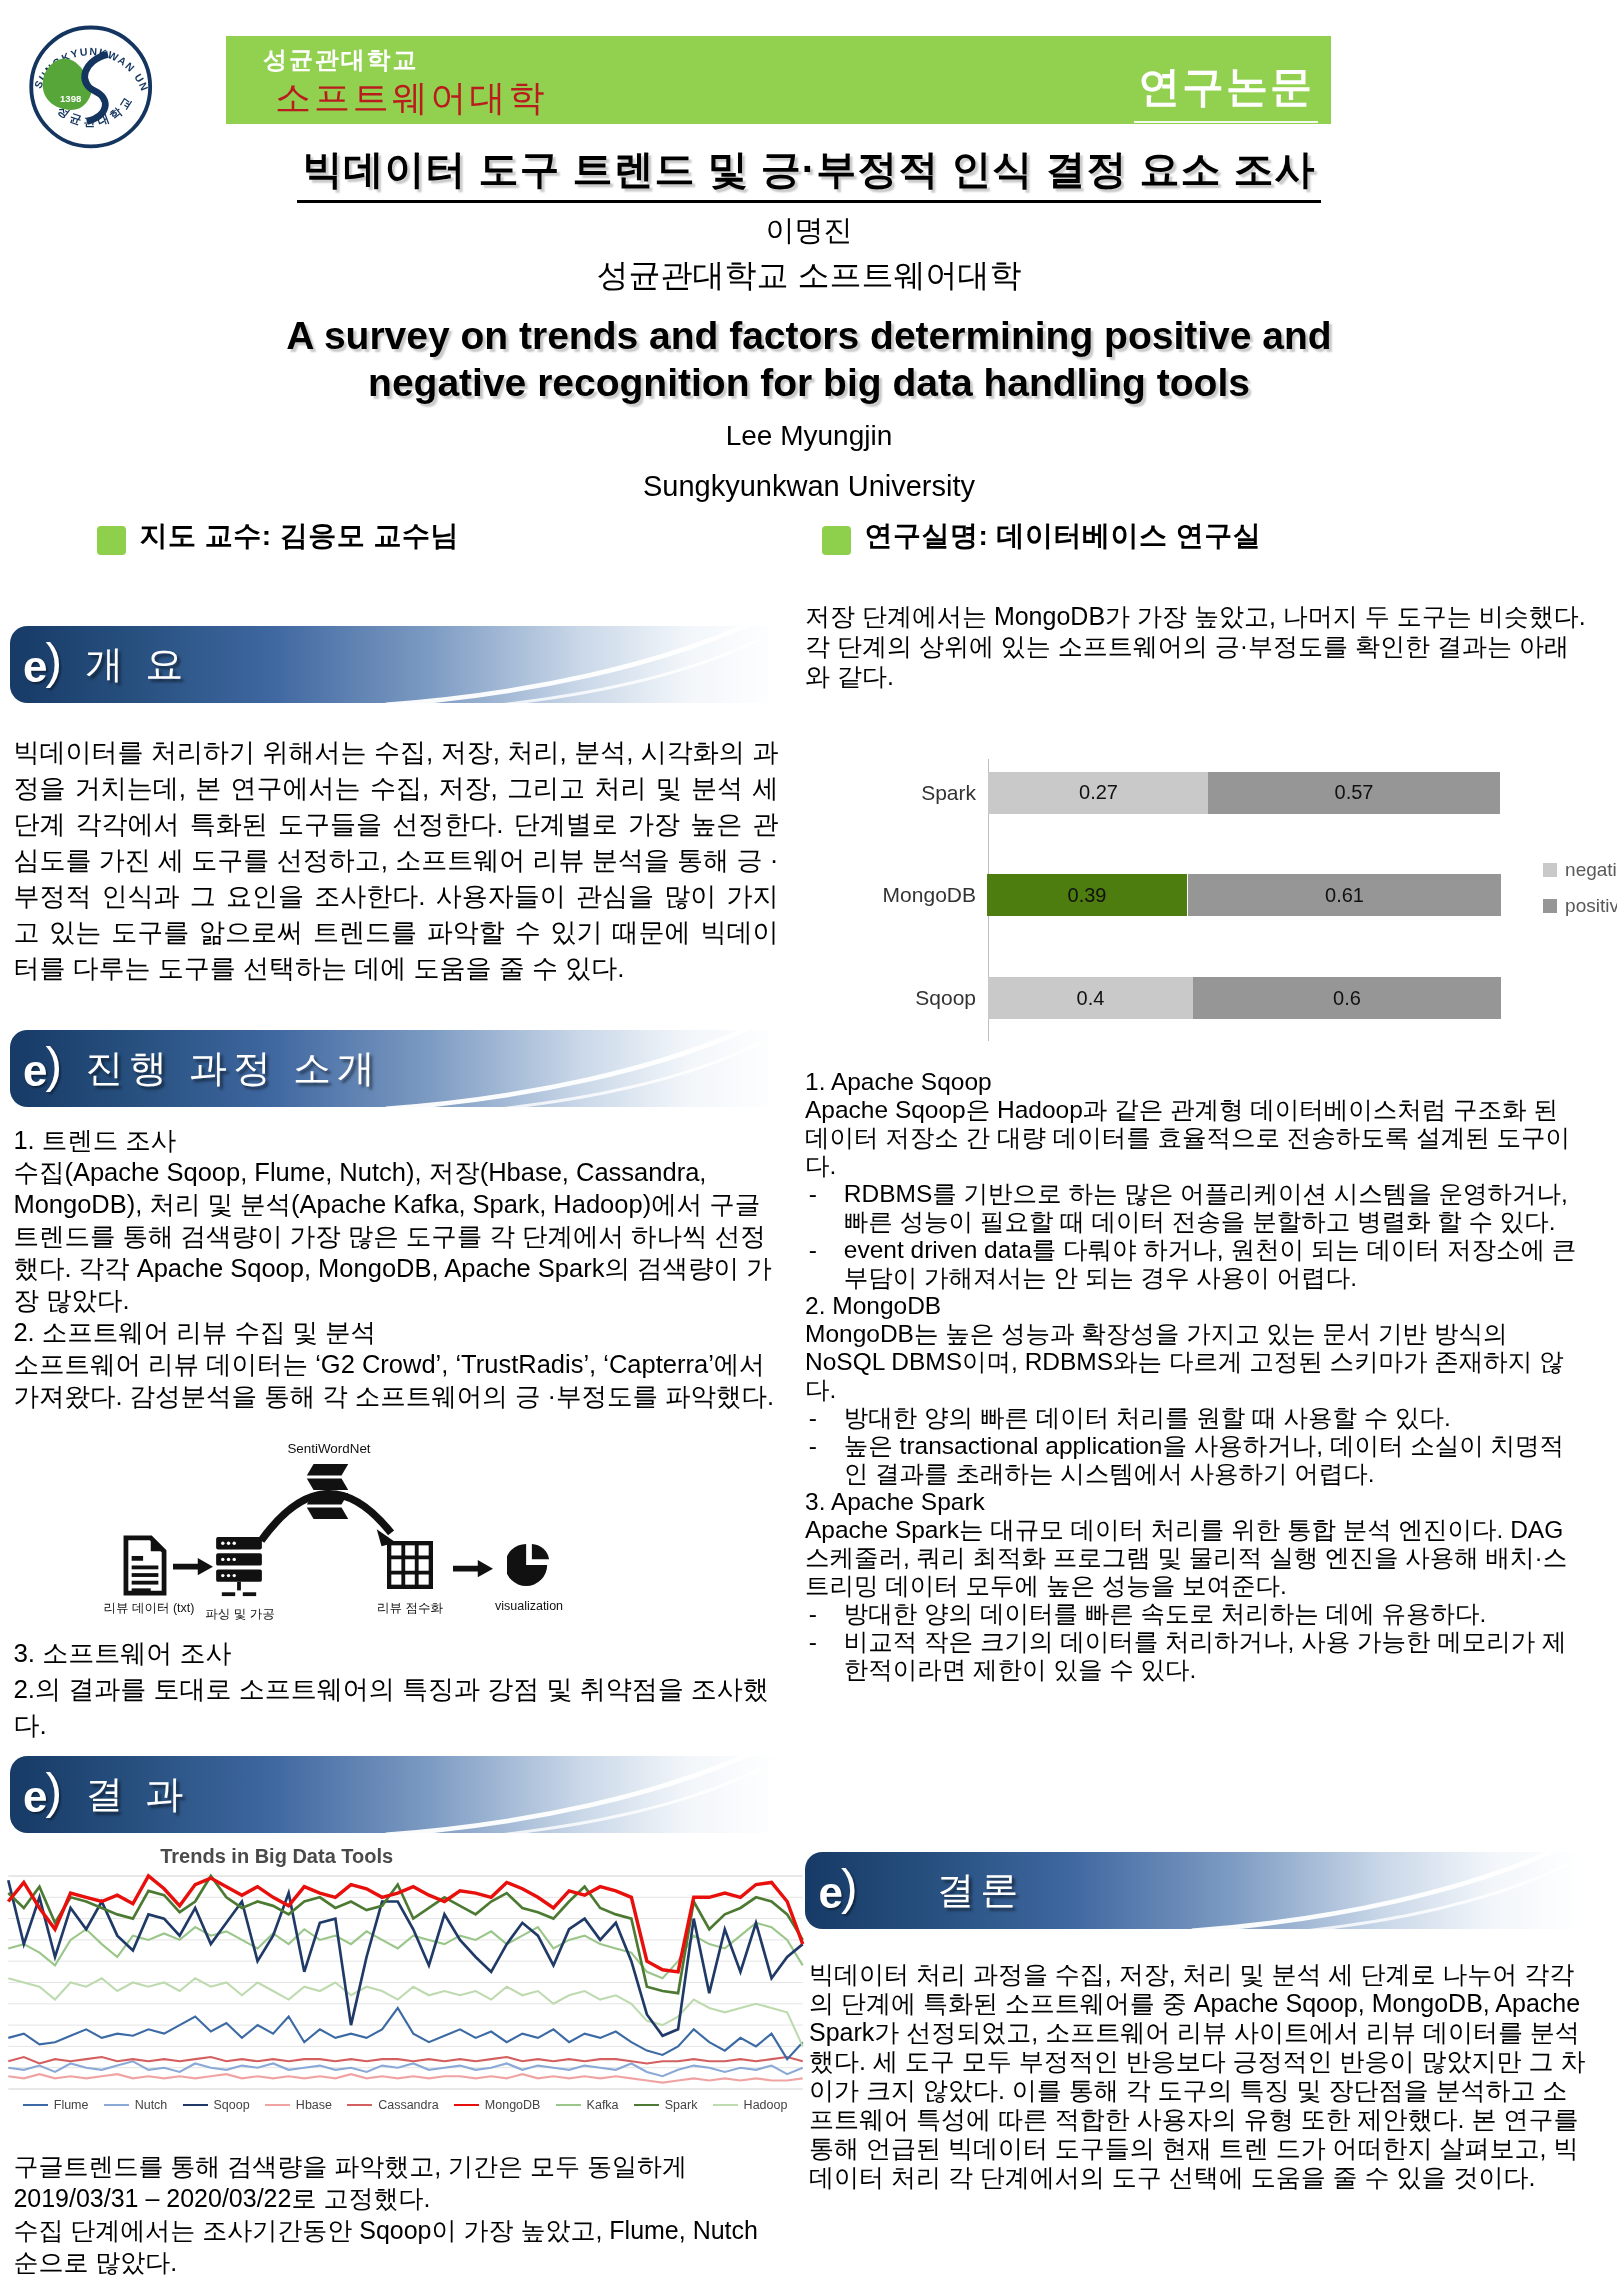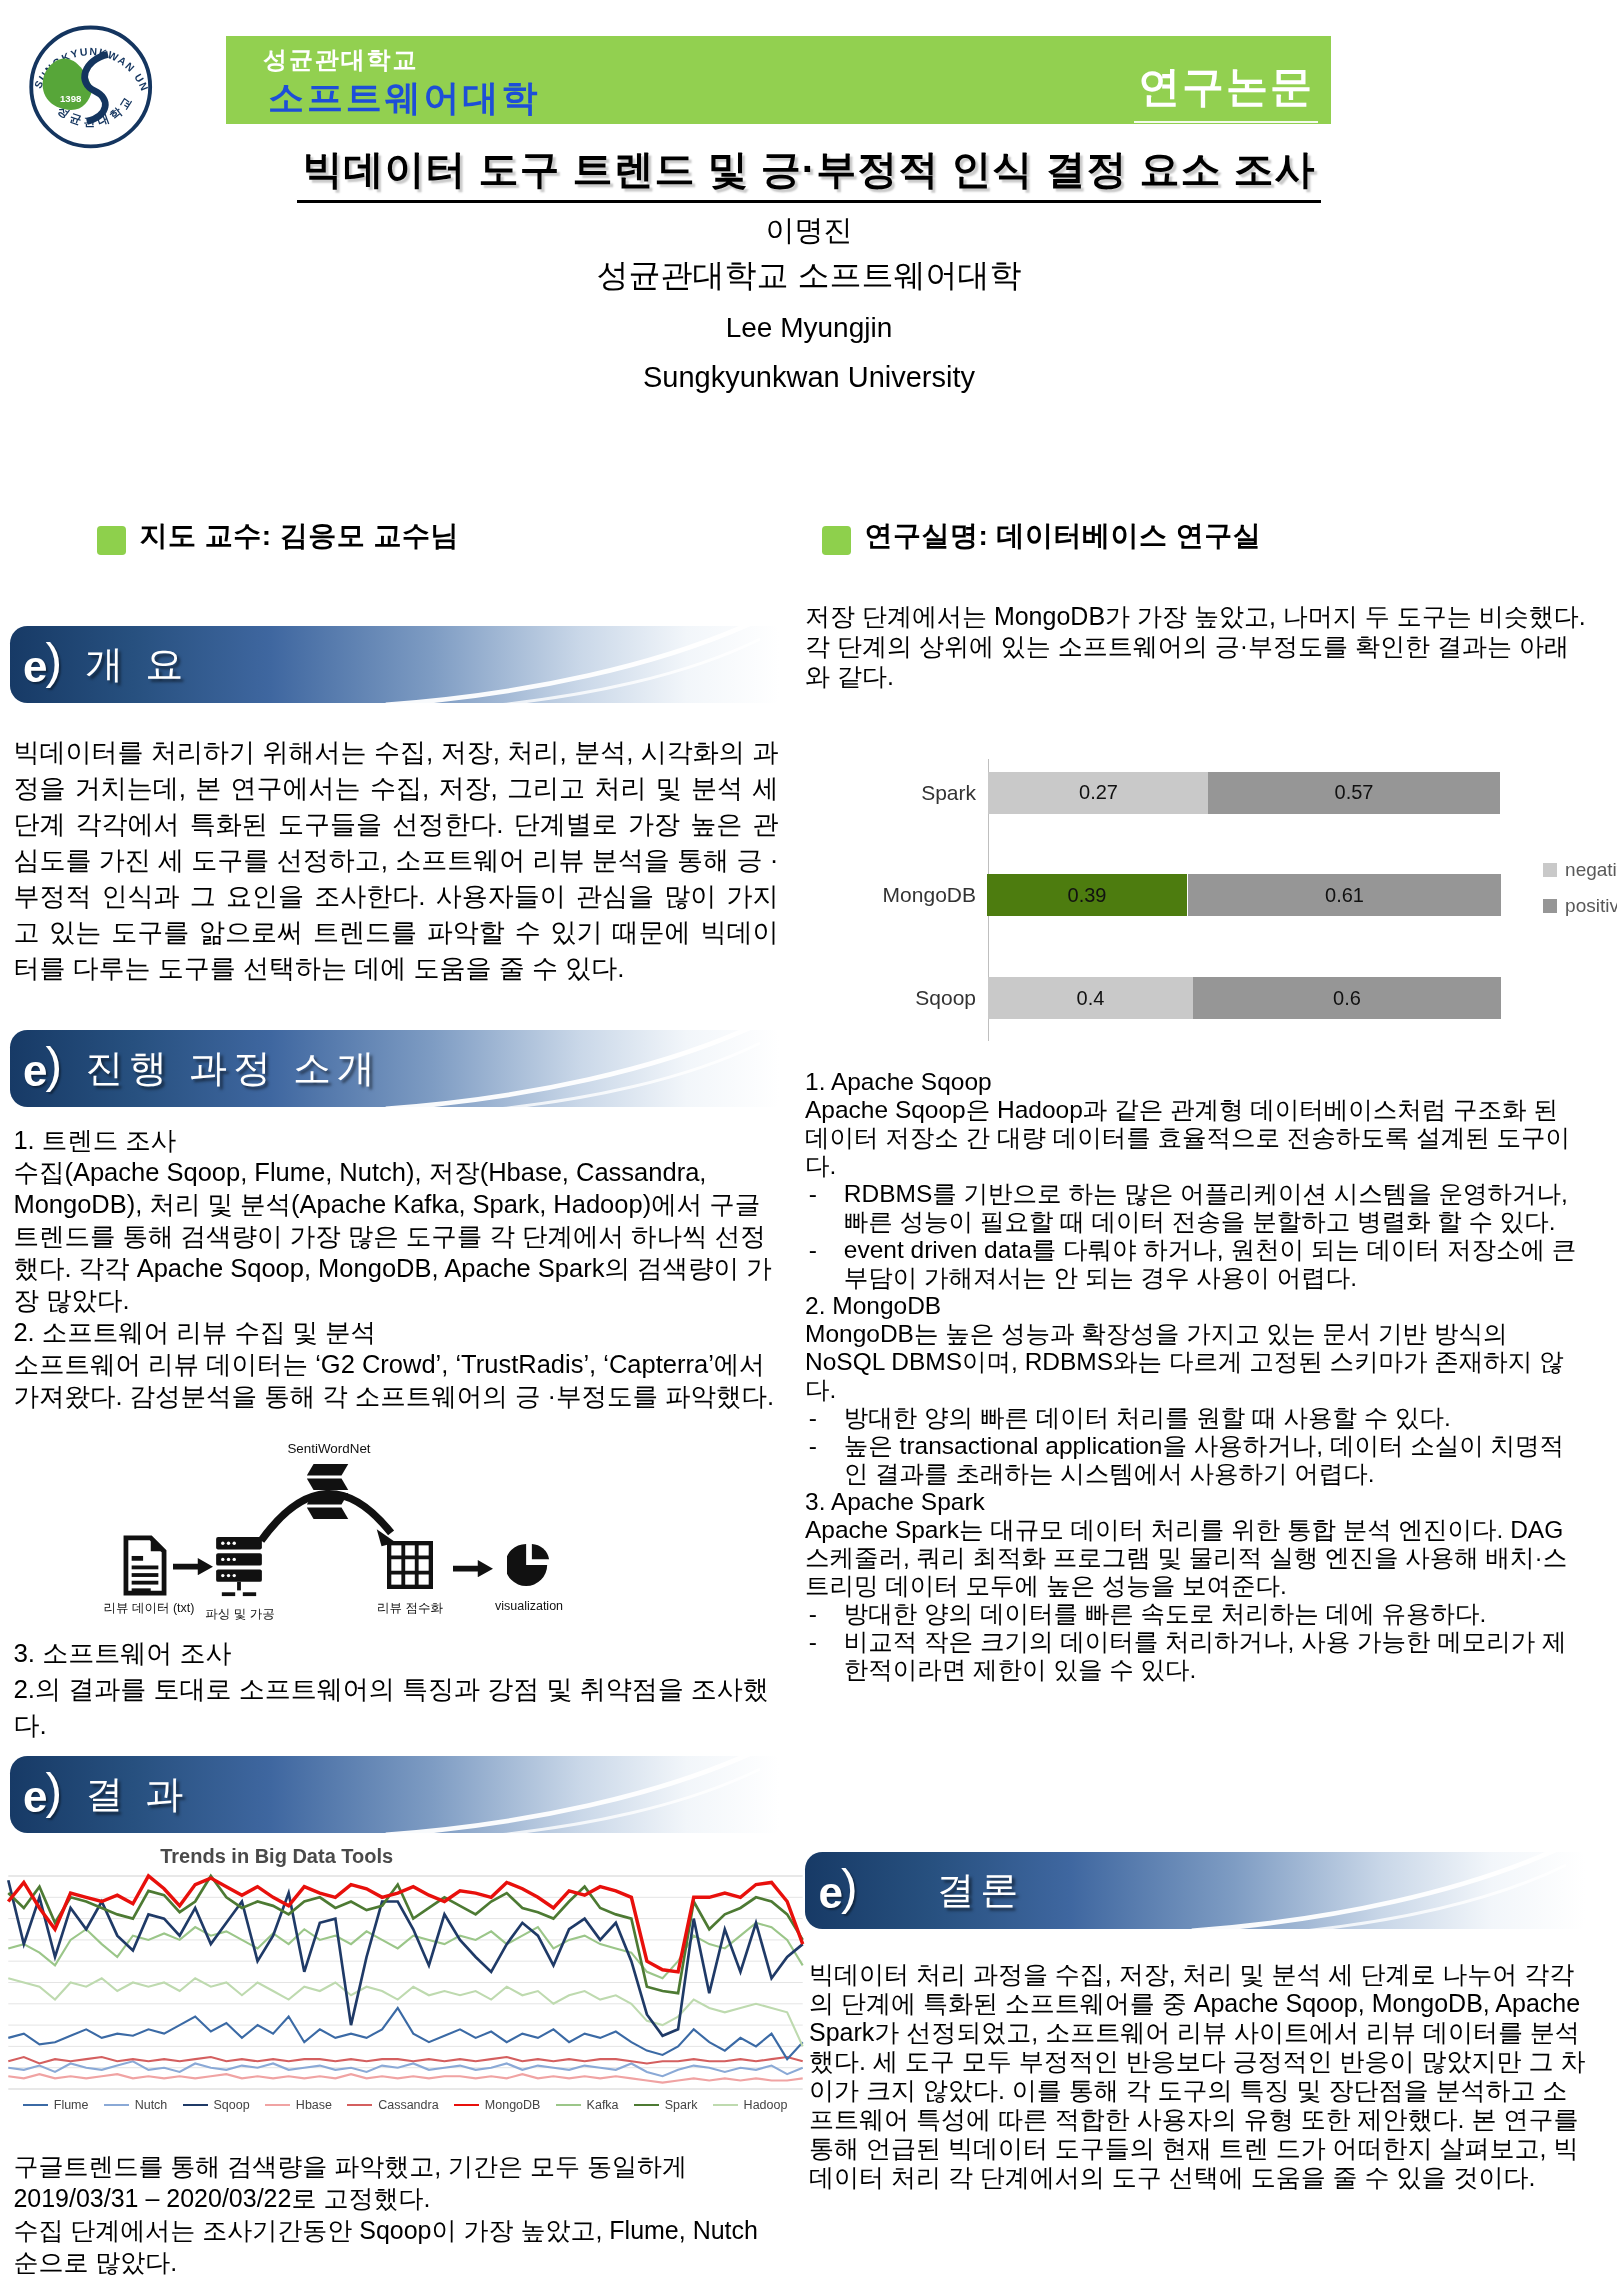--- a/index.html
+++ b/index.html
@@ -3,21 +3,21 @@
 <meta charset="utf-8">
 <style>
   html,body{margin:0;padding:0;background:#ffffff;}
   .page{position:relative;width:1618px;height:2290px;background:#fff;overflow:hidden;
         font-family:"Liberation Sans","DejaVu Sans",sans-serif;color:#000;}
   .abs{position:absolute;}
 
   
   .topbar{position:absolute;left:226px;top:36px;width:1105px;height:88px;background:#92d050;}
   .topbar .l1{position:absolute;left:37px;top:7.7px;font-size:24px;font-weight:bold;color:#fff;letter-spacing:1.9px;}
-  .topbar .l2{position:absolute;left:42px;top:38px;font-size:36px;font-weight:bold;color:#1d4ed8;letter-spacing:2.9px;}
+  .topbar .l2{position:absolute;left:49px;top:38px;font-size:36px;font-weight:normal;color:#b91c1c;letter-spacing:2.9px;}
   .badge{position:absolute;right:13.4px;top:23px;font-size:42px;font-weight:bold;color:#fff;
          border-bottom:2.9px solid rgba(255,255,255,.9);padding:0 3.8px 5.8px 3.8px;letter-spacing:1.9px;}
 
   
   .titleblock{position:absolute;left:0;top:142px;width:1618px;text-align:center;}
   .kr-title{display:inline-block;font-size:40px;font-weight:bold;letter-spacing:1px;
             border-bottom:3.8px solid #000;padding:0 5.8px 2.9px 5.8px;text-shadow:2.9px 2.9px 1.9px #c9c9c9;}
   .kr-author{font-size:29px;margin-top:7.7px;}
   .kr-affil{font-size:32px;margin-top:3.8px;}
   .en-title{font-size:39px;font-weight:bold;line-height:1.22;margin-top:13.4px;text-shadow:2.9px 2.9px 1.9px #c9c9c9;}
@@ -106,20 +106,24 @@
   <div class="topbar">
     <div class="l1">성균관대학교</div>
     <div class="l2">소프트웨어대학</div>
     <div class="badge">연구논문</div>
   </div>
 
   <div class="titleblock">
     <div><span class="kr-title">빅데이터 도구 트렌드 및 긍·부정적 인식 결정 요소 조사</span></div>
     <div class="kr-author">이명진</div>
     <div class="kr-affil">성균관대학교 소프트웨어대학</div>
+    <div class="en-title">
+      <div>A survey on trends and factors determining positive and</div>
+      <div>negative recognition for big data handling tools</div>
+    </div>
     <div class="en-author">Lee Myungjin</div>
     <div class="en-affil">Sungkyunkwan University</div>
   </div>
 
   <div class="info-item" style="left:61px;top:517px">
     <span class="gsq"></span>
     <span class="txt">지도 교수:  김응모 교수님</span>
   </div>
   <div class="info-item" style="left:786px;top:517px">
     <span class="gsq"></span>

